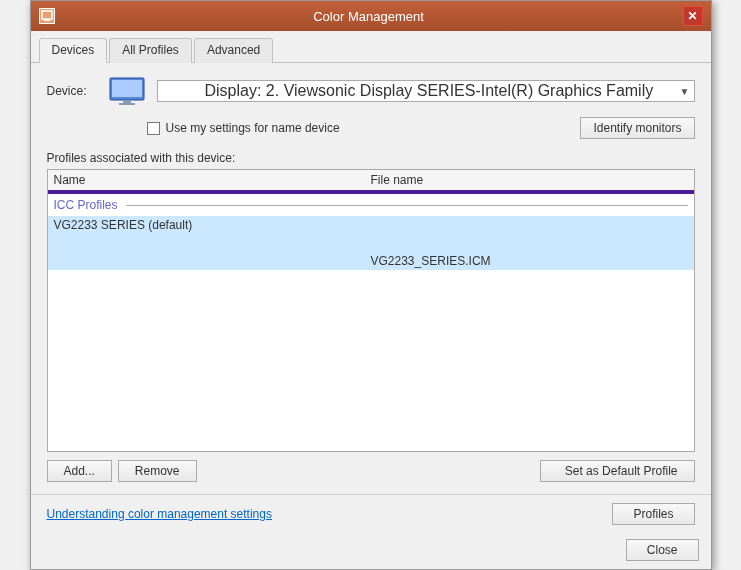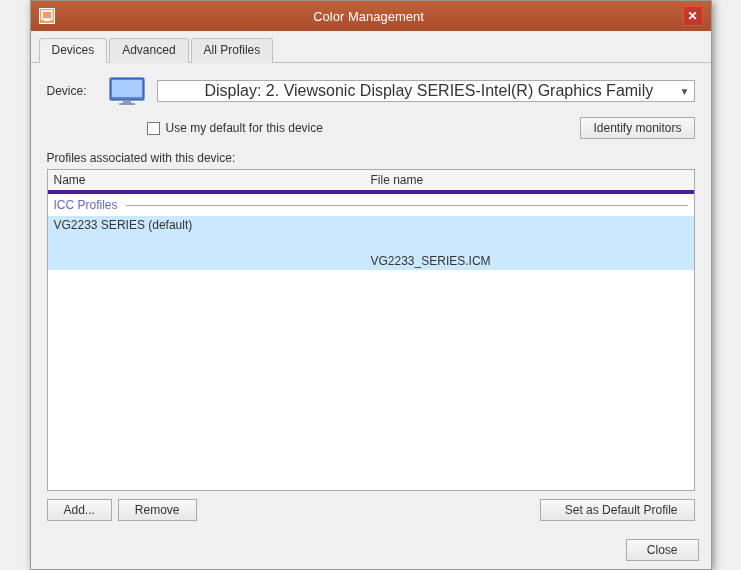--- a/index.html
+++ b/index.html
@@ -335,22 +335,22 @@
       </svg>
     </div>
     <span class="title-bar-text">Color Management</span>
     <div class="title-bar-close">✕</div>
   </div>
 
   <div class="content">
 
     <div class="tab-bar">
       <div class="tab active">Devices</div>
+      <div class="tab">All Profiles</div>
       <div class="tab">Advanced</div>
-      <div class="tab">All Profiles</div>
     </div>
 
     <div class="main-panel">
 
       <div class="device-row">
         <span class="device-label">Device:</span>
         <div class="device-icon">
           <svg class="monitor-svg" viewBox="0 0 38 30" xmlns="http://www.w3.org/2000/svg">
             <rect x="2" y="2" width="34" height="22" rx="1" fill="#5588cc" stroke="#2244aa" stroke-width="1"></rect>
             <rect x="4" y="4" width="30" height="17" fill="#aaccff"></rect>
@@ -360,21 +360,21 @@
         </div>
         <div class="device-dropdown">
           <span class="device-dropdown-text">Display: 2. Viewsonic Display SERIES-Intel(R) Graphics Family</span>
           <span class="dropdown-arrow">▼</span>
         </div>
       </div>
 
       <div class="checkbox-row">
         <div class="checkbox-label-group">
           <div class="checkbox"></div>
-          <span class="checkbox-label">Use my default for this device</span>
+          <span class="checkbox-label">Use my settings for name device</span>
         </div>
         <button class="identify-btn">Identify monitors</button>
       </div>
 
       <div class="profiles-section">
         <span class="profiles-label">Profiles associated with this device:</span>
         <div class="profiles-table">
           <div class="table-header">
             <span class="col-name">Name</span>
             <span class="col-filename">File name</span>
@@ -394,18 +394,22 @@
         <div class="buttons-row">
           <div class="left-buttons">
             <button class="btn">Add...</button>
             <button class="btn">Remove</button>
           </div>
           <button class="btn btn-set-default">Set as Default Profile</button>
         </div>
       </div>
     </div>
 
+    <div class="bottom-bar">
+      <span class="link-text">Understanding color management settings</span>
+      <button class="profiles-btn">Profiles</button>
+    </div>
 
     <div class="footer-bar">
       <button class="close-btn">Close</button>
     </div>
   </div>
 </div>
 
 </body></html>

